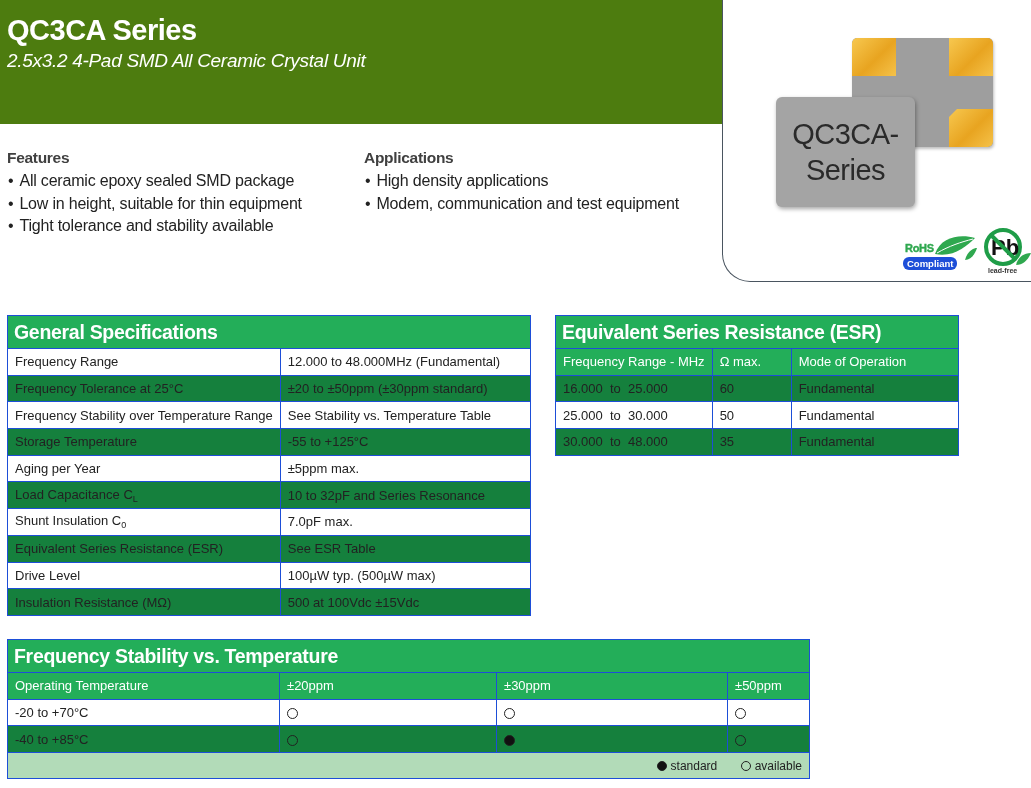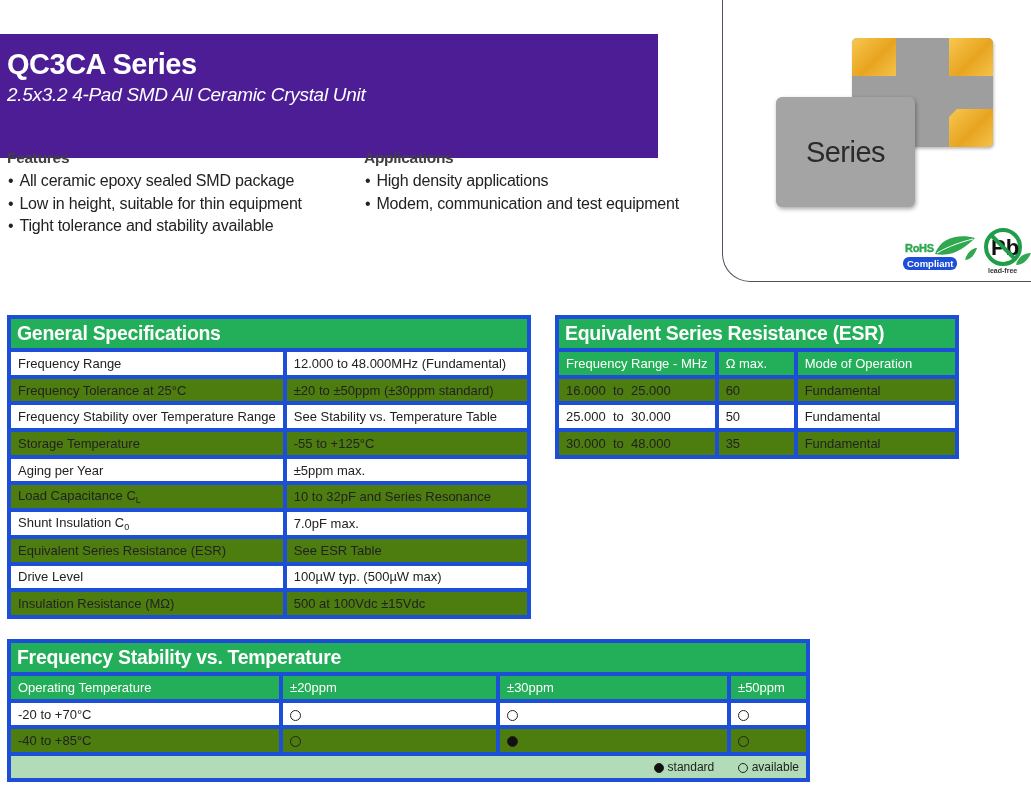--- a/index.html
+++ b/index.html
@@ -1,19 +1,19 @@
 <!DOCTYPE html>
 <html><head>
 <meta charset="utf-8">
 <style>
   * { box-sizing: border-box; margin: 0; padding: 0; }
   html, body { width: 1031px; height: 788px; background: #ffffff; overflow: hidden; }
   body { font-family: "Liberation Sans", sans-serif; color: #222; position: relative; }
 
-  .header-band { position: absolute; left: 0; top: 0; width: 658px; height: 124px; background: #4c1d95; margin-top: 34px; }
+  .header-band { position: absolute; left: 0; top: 0; width: 722px; height: 124px; background: #4d7c0f; }
   .title { position: absolute; left: 7px; top: 14px; font-size: 29px; font-weight: bold; color: #fff; letter-spacing: -0.5px; }
   .subtitle { position: absolute; left: 7px; top: 50px; font-size: 19px; font-style: italic; color: #fff; letter-spacing: -0.3px; }
 
   .image-frame { position: absolute; left: 722px; top: -2px; width: 312px; height: 284px;
     border-left: 1.5px solid #4a5560; border-bottom: 1.5px solid #4a5560; border-bottom-left-radius: 28px; }
 
   .chip-back { position: absolute; left: 852px; top: 38px; width: 141px; height: 109px; background: #9e9e9e;
     border-radius: 5px; box-shadow: 1px 2px 3px rgba(0,0,0,0.25); overflow: hidden; }
   .pad { position: absolute; background: linear-gradient(135deg, #f7c850 0%, #e8a420 55%, #f5c24a 100%); }
   .pad.tl { left: 0; top: 0; width: 44px; height: 38px; border-top-left-radius: 5px; }
@@ -30,25 +30,25 @@
     padding: 1px 4px; border-radius: 6px; }
   .rohs svg { position: absolute; left: 28px; top: 0; }
   .pb { position: absolute; left: 982px; top: 227px; width: 50px; height: 50px; }
   .pb .lead-free { position: absolute; left: 6px; top: 40px; font-size: 7px; font-weight: bold; color: #333; }
 
   .sec-heading { position: absolute; font-size: 15.5px; font-weight: bold; color: #404040; letter-spacing: -0.3px; }
   .bullets { position: absolute; list-style: none; font-size: 16px; color: #222; line-height: 22.5px; letter-spacing: -0.2px; }
   .bullets li::before { content: "\2022"; margin-right: 6px; }
 
   table { border-collapse: collapse; position: absolute; font-size: 13px; color: #222; }
-  td, th { border: 4px solid #1d4ed8; padding: 0 7px; height: 26.7px; text-align: left; font-weight: normal; white-space: nowrap; }
+  td, th { border: 1px solid #1d4ed8; padding: 0 7px; height: 26.7px; text-align: left; font-weight: normal; white-space: nowrap; }
   .tbl-title { background: #23ae59; color: #fff; font-size: 19.5px; font-weight: bold; height: 33px; padding: 0 6px; letter-spacing: -0.3px; }
   .tbl-head td { background: #23ae59; color: #fff; font-size: 13px; }
   .row-odd td { background: #ffffff; }
-  .row-even td { background: #4d7c0f; }
+  .row-even td { background: #15803d; }
   .center { text-align: left; }
   .legend-row td { background: #b2dbb8; height: 26px; text-align: right; font-size: 12px; }
   .sub { font-size: 9px; vertical-align: -3px; }
   .circle { display: inline-block; width: 11px; height: 11px; border-radius: 50%; border: 1.3px solid #222; vertical-align: middle; }
   .circle.filled { background: #111; }
   .legend-item { margin-left: 20px; }
   .legend-item .circle { width: 10px; height: 10px; margin-right: 4px; }
 </style>
 </head>
 <body>
@@ -58,20 +58,21 @@
   <div class="subtitle">2.5x3.2 4-Pad SMD All Ceramic Crystal Unit</div>
 </div>
 
 <div class="image-frame"></div>
 <div class="chip-back">
   <div class="pad tl"></div>
   <div class="pad tr"></div>
   <div class="pad br"></div>
 </div>
 <div class="chip-front">
+  <span>QC3CA-</span>
   <span>Series</span>
 </div>
 
 <div class="rohs">
   <svg width="46" height="30" viewBox="0 0 46 30">
     <path d="M4 22 C10 4, 30 2, 44 6 C36 14, 22 26, 4 22 Z" fill="#2fa84f"></path>
     <path d="M6 21 C18 14, 30 10, 42 7" stroke="#fff" stroke-width="1" fill="none"></path>
     <path d="M34 28 C36 20, 42 16, 46 16 C44 22, 40 28, 34 28 Z" fill="#2fa84f"></path>
   </svg>
   <span class="rohs-text">RoHS</span>

